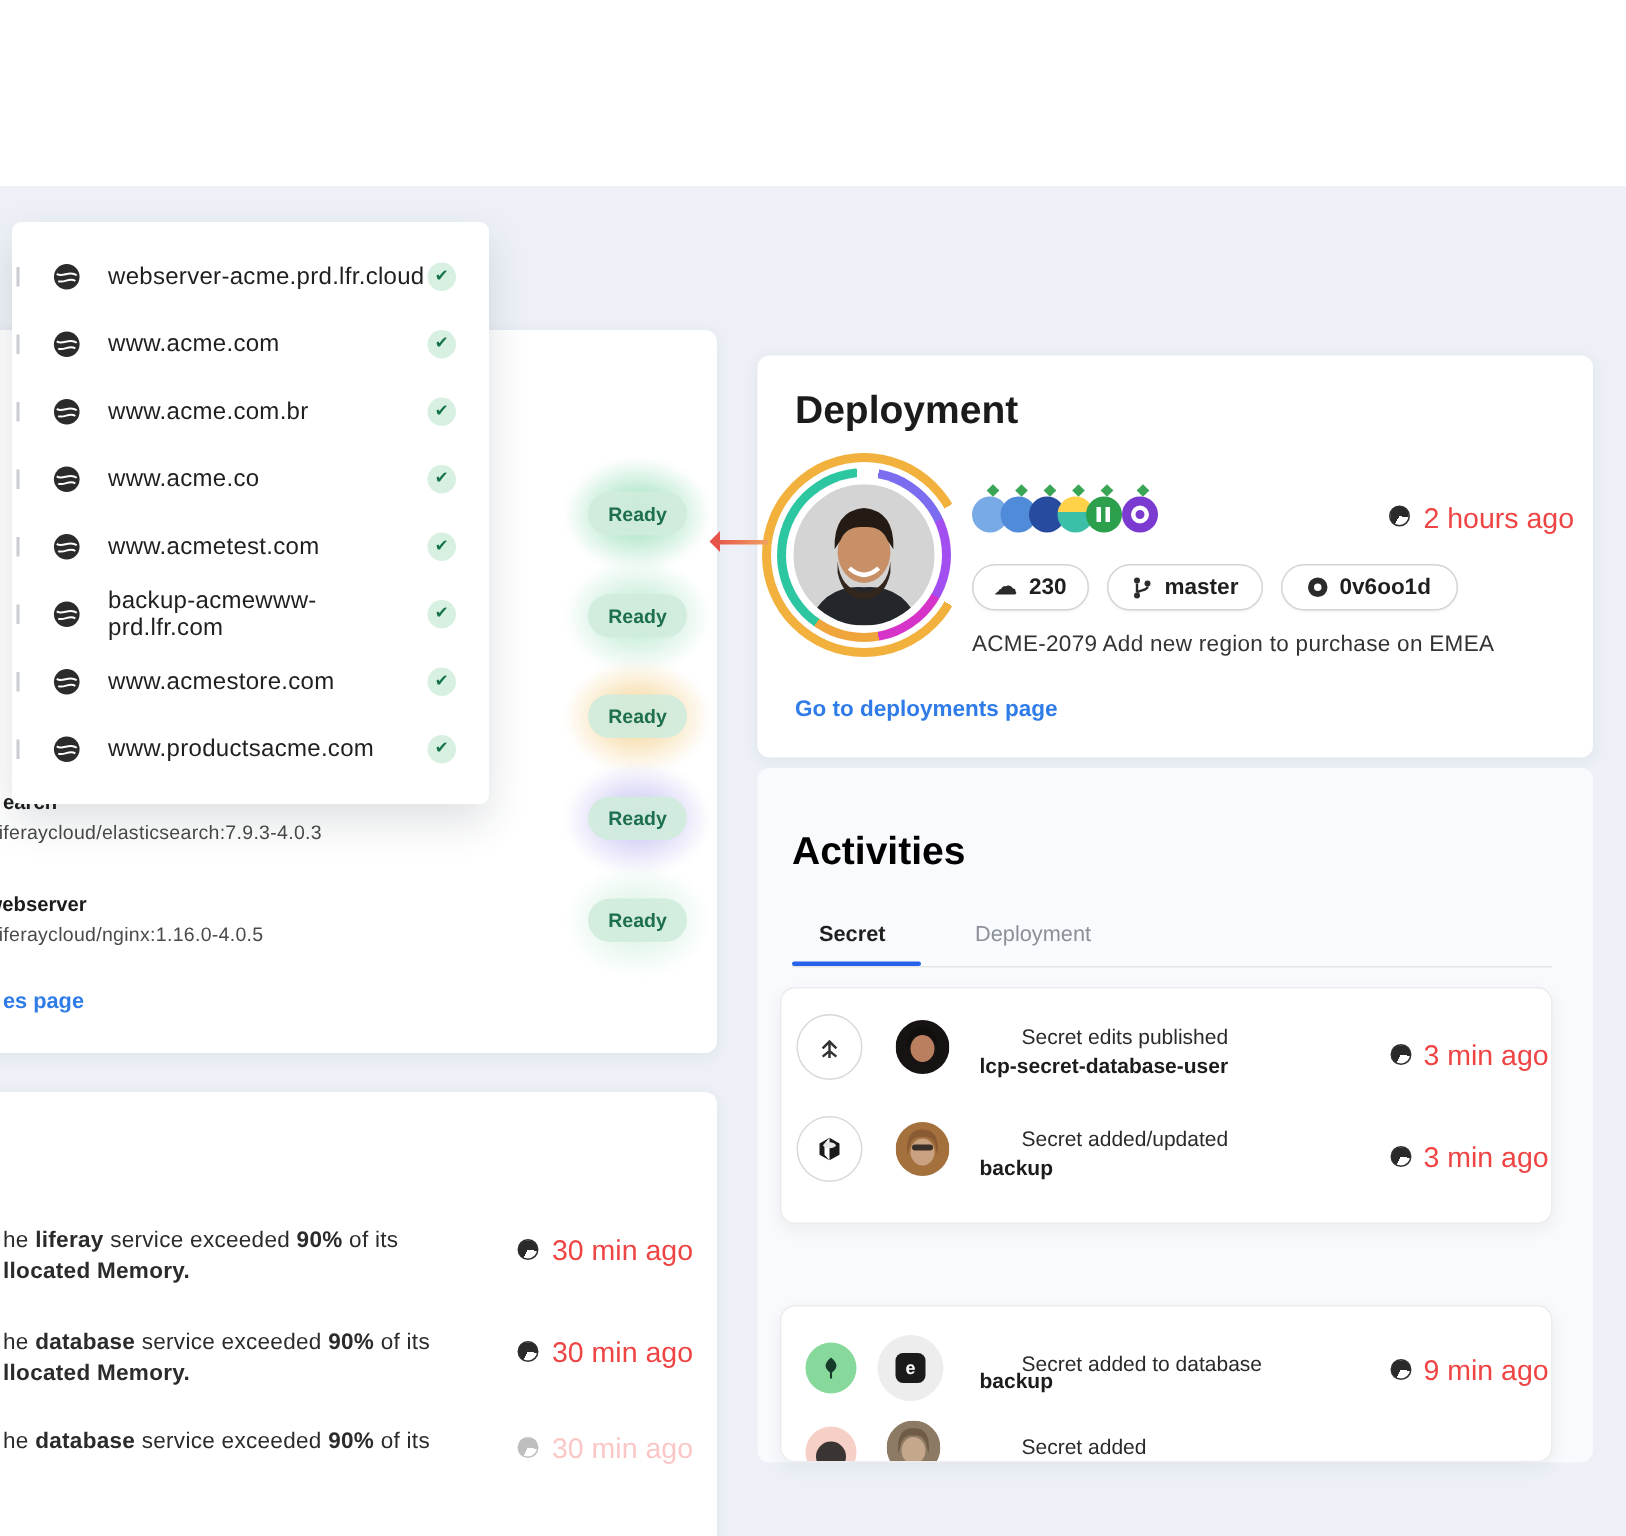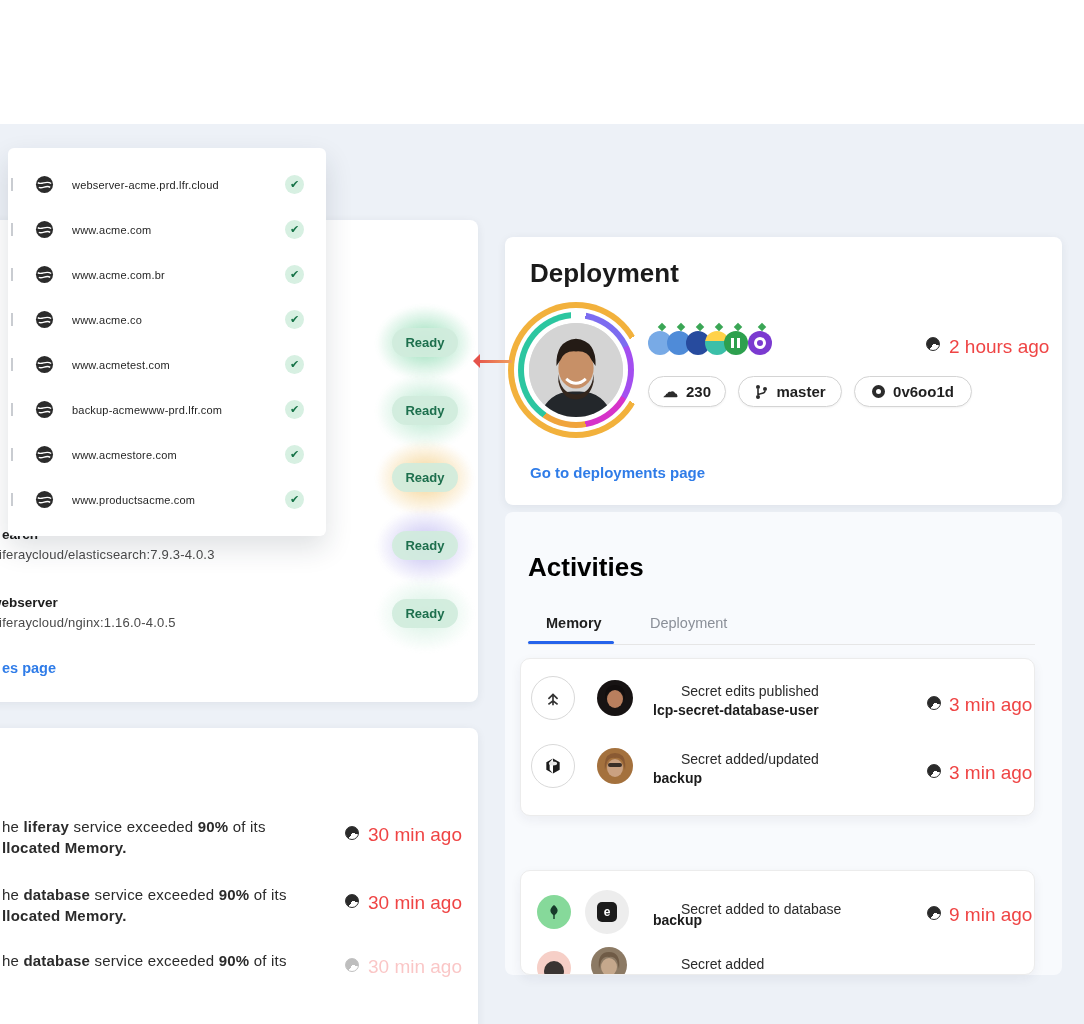--- a/index.html
+++ b/index.html
@@ -21,21 +21,21 @@
   #activities-bg  { left:505px; top:512px; width:557px; height:463px; background:#f8fafd; border-radius:8px; z-index:1; box-shadow:none; }
   #deployment-card { left:505px; top:237px; width:557px; height:268px; z-index:1; }
   #alerts-card { left:-70px; top:728px; width:548px; height:310px; z-index:1; }
 
   
   #domain-popover { left:8px; top:148px; width:318px; height:388px; background:#fff; border-radius:6px;
     box-shadow:0 12px 28px rgba(30,40,60,.14); z-index:5; padding-top:14px; }
   .domain-row { height:45px; display:flex; align-items:center; cursor:default; }
   .tick { width:2px; height:13px; background:#c9ccd1; margin-left:3px; flex:0 0 auto; }
   .globe { width:19px; height:19px; margin-left:22px; flex:0 0 auto; }
-  .domain-label { margin-left:18px; font-size:11px; color:#1f1f1f; letter-spacing:.2px; }
+  .domain-label { margin-left:18px; font-size:16px; color:#1f1f1f; letter-spacing:.2px; }
   .check { margin-left:auto; margin-right:22px; width:19px; height:19px; border-radius:50%;
     background:#d7f0e2; color:#157347; font-size:11px; line-height:19px; text-align:center; flex:0 0 auto; }
 
   
   .ready-wrap { left:388px; width:74px; height:42px; z-index:2; }
   .glow { position:absolute; left:-12px; top:-17px; width:98px; height:76px; border-radius:50%; filter:blur(2px); opacity:.85; }
   .g1 { background:radial-gradient(closest-side,#7fd6a8,rgba(127,214,168,0)); }
   .g2 { background:radial-gradient(closest-side,#a8e3c4,rgba(168,227,196,0)); }
   .g3 { background:radial-gradient(closest-side,#f2c979,rgba(242,201,121,0)); }
   .g4 { background:radial-gradient(closest-side,#b9b3ef,rgba(185,179,239,0)); }
@@ -284,25 +284,26 @@
         <circle cx="11" cy="5" r="2" fill="#2b2b2b"></circle>
       <path d="M4 5v6 M11 7c0 3-5 2-7 4" stroke="#2b2b2b" stroke-width="1.6" fill="none"></path>
     </svg>
     <span>master</span>
   </div>
   <div class="abs pill" style="left:854px; width:118px">
     <span class="commit-dot"></span>
     <span>0v6oo1d</span>
   </div>
 
+  <div id="deploy-desc" class="abs">ACME-2079 Add new region to purchase on EMEA</div>
   <div id="deploy-link" class="abs blue-link">Go to deployments page</div>
 
   <div id="activities-bg" class="abs"></div>
   <div id="activities-title" class="abs">Activities</div>
-  <div class="abs tab" style="left:546px; font-weight:bold; color:#1f1f1f">Memory</div>
+  <div class="abs tab" style="left:546px; font-weight:bold; color:#1f1f1f">Secret</div>
   <div class="abs tab" style="left:650px; color:#8a8f98">Deployment</div>
   <div id="tab-underline" class="abs"></div>
   <div id="tab-baseline" class="abs"></div>
 
   <div id="act-card-1" class="activity-card">
     <div class="abs icon-circle" style="left:10px; top:17px">
       <svg width="22" height="22" viewBox="0 0 24 24">
           <path d="M12 20V9 M7 13l5-5 5 5 M7 19l5-4 5 4" stroke="#333" stroke-width="1.8" fill="none"></path>
         </svg>
     </div>

